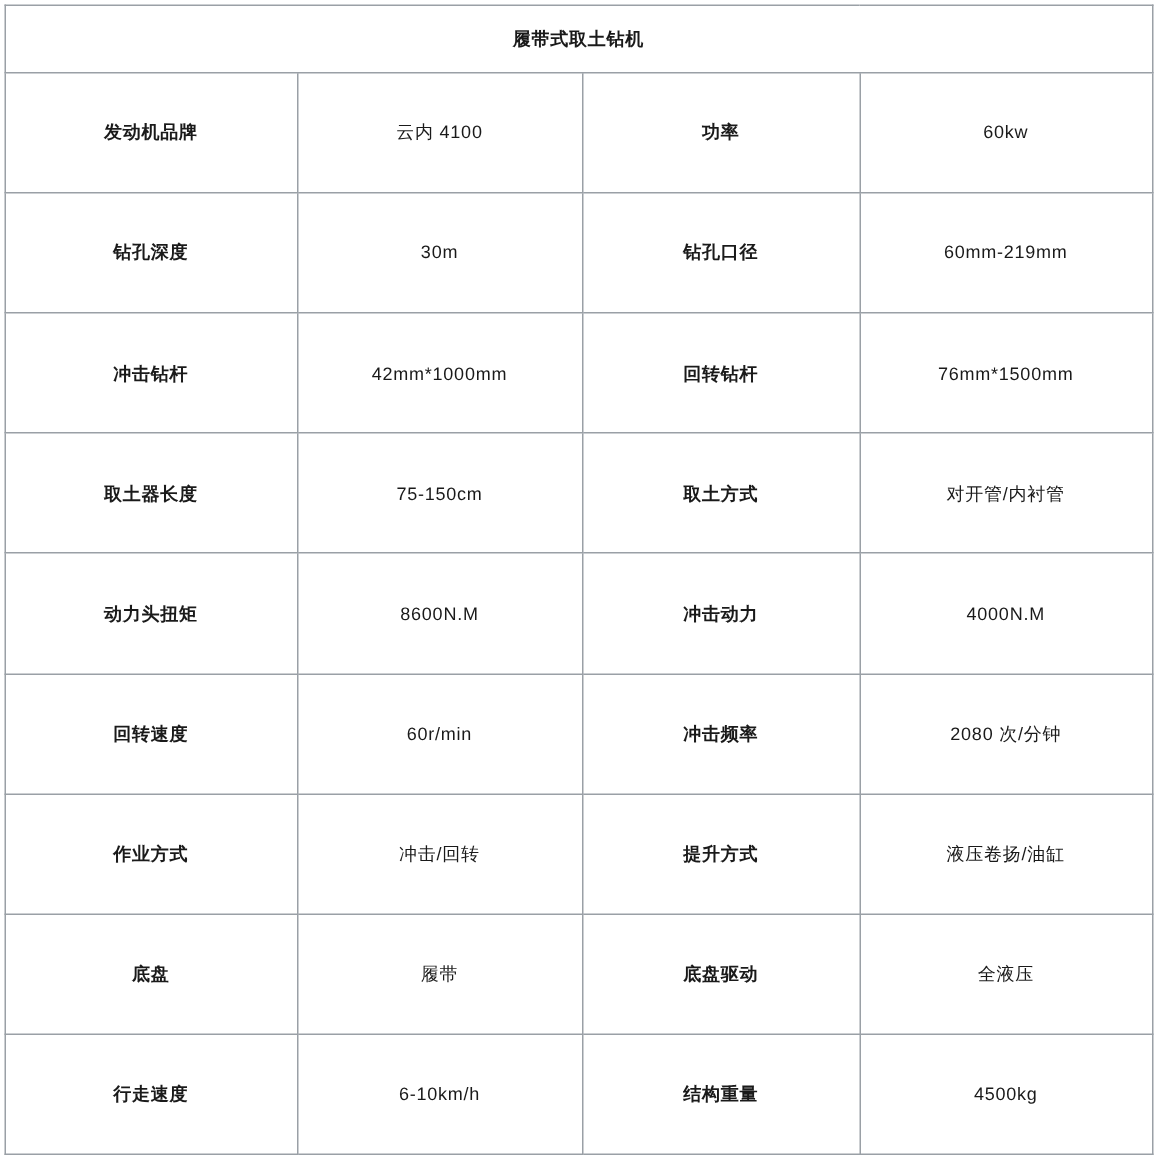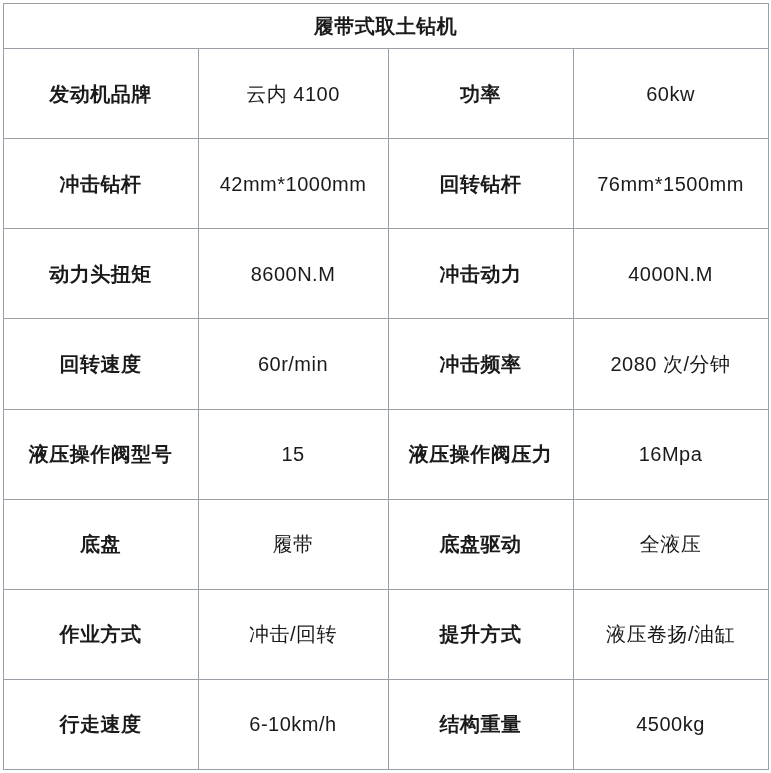--- a/index.html
+++ b/index.html
@@ -18,21 +18,21 @@
     border-collapse: collapse;
     table-layout: fixed;
     width: 765px;
     height: 767px;
     margin: 3px auto 0 auto;
   }
   .spec-table td {
     border: 1px solid #9aa0a6;
     text-align: center;
     vertical-align: middle;
-    font-size: 20px;
+    font-size: 12px;
     letter-spacing: 0.5px;
     padding: 2px 4px;
     line-height: 1.2;
   }
   .title-cell {
     font-size: 19px;
     font-weight: bold;
     letter-spacing: 1px;
     height: 40px;
   }
@@ -62,54 +62,60 @@
       <td class="title-cell" colspan="4">履带式取土钻机</td>
     </tr>
 
     <tr>
       <td class="label-cell">发动机品牌</td>
       <td class="value-cell">云内 4100</td>
       <td class="label-cell">功率</td>
       <td class="value-cell">60kw</td>
     </tr>
     <tr>
+      <td class="label-cell">钻孔深度</td>
+      <td class="value-cell">30m</td>
+      <td class="label-cell">钻孔口径</td>
+      <td class="value-cell">60mm-219mm</td>
+    </tr>
+    <tr>
       <td class="label-cell">冲击钻杆</td>
       <td class="value-cell">42mm*1000mm</td>
       <td class="label-cell">回转钻杆</td>
       <td class="value-cell">76mm*1500mm</td>
+    </tr>
+    <tr>
+      <td class="label-cell">取土器长度</td>
+      <td class="value-cell">75-150cm</td>
+      <td class="label-cell">取土方式</td>
+      <td class="value-cell">对开管/内衬管</td>
     </tr>
     <tr>
       <td class="label-cell">动力头扭矩</td>
       <td class="value-cell">8600N.M</td>
       <td class="label-cell">冲击动力</td>
       <td class="value-cell">4000N.M</td>
     </tr>
     <tr>
       <td class="label-cell">回转速度</td>
       <td class="value-cell">60r/min</td>
       <td class="label-cell">冲击频率</td>
       <td class="value-cell">2080 次/分钟</td>
     </tr>
     <tr>
-      <td class="label-cell">液压操作阀型号</td>
-      <td class="value-cell">15</td>
-      <td class="label-cell">液压操作阀压力</td>
-      <td class="value-cell">16Mpa</td>
+      <td class="label-cell">作业方式</td>
+      <td class="value-cell">冲击/回转</td>
+      <td class="label-cell">提升方式</td>
+      <td class="value-cell">液压卷扬/油缸</td>
     </tr>
     <tr>
       <td class="label-cell">底盘</td>
       <td class="value-cell">履带</td>
       <td class="label-cell">底盘驱动</td>
       <td class="value-cell">全液压</td>
-    </tr>
-    <tr>
-      <td class="label-cell">作业方式</td>
-      <td class="value-cell">冲击/回转</td>
-      <td class="label-cell">提升方式</td>
-      <td class="value-cell">液压卷扬/油缸</td>
     </tr>
     <tr>
       <td class="label-cell">行走速度</td>
       <td class="value-cell">6-10km/h</td>
       <td class="label-cell">结构重量</td>
       <td class="value-cell">4500kg</td>
     </tr>
   </tbody>
 </table>
 

